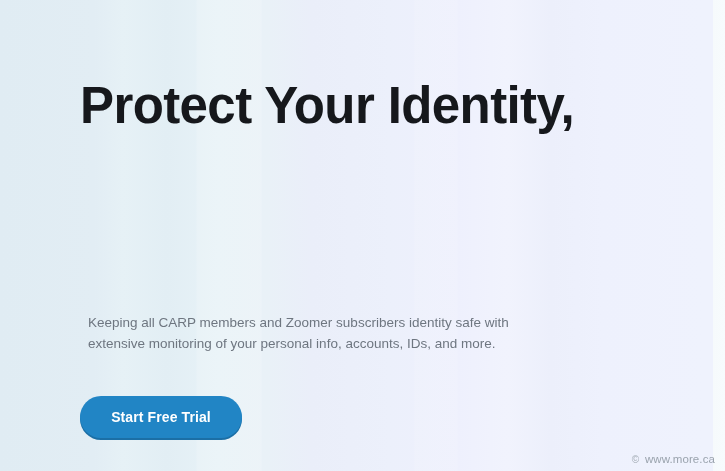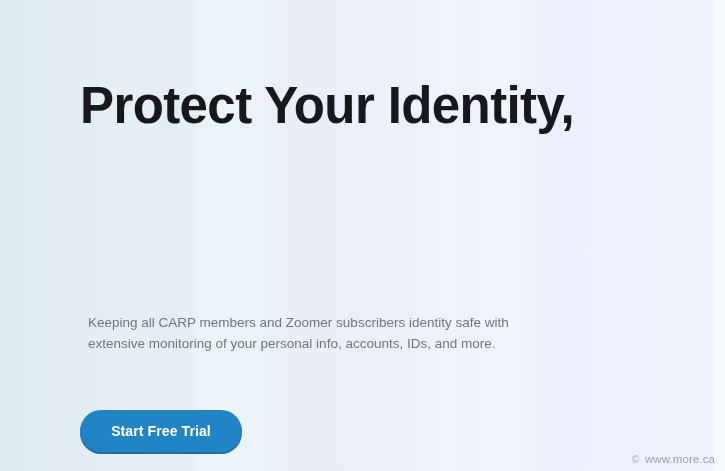--- a/index.html
+++ b/index.html
@@ -90,21 +90,21 @@
     width: 452px;
     font-size: 13.5px;
     line-height: 20.5px;
     color: #6e7680;
     font-weight: normal;
   }
 
   .cta-wrap {
     position: absolute;
     left: 0;
-    top: 410px;
+    top: 396px;
   }
 
   .cta-button {
     display: inline-flex;
     align-items: center;
     justify-content: center;
     width: 162px;
     height: 42px;
     box-sizing: border-box;
     border: none;

